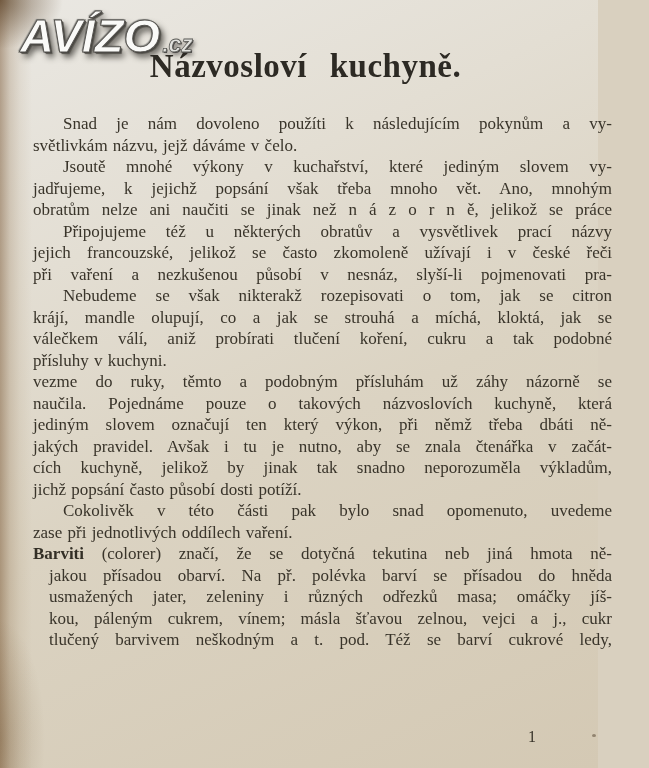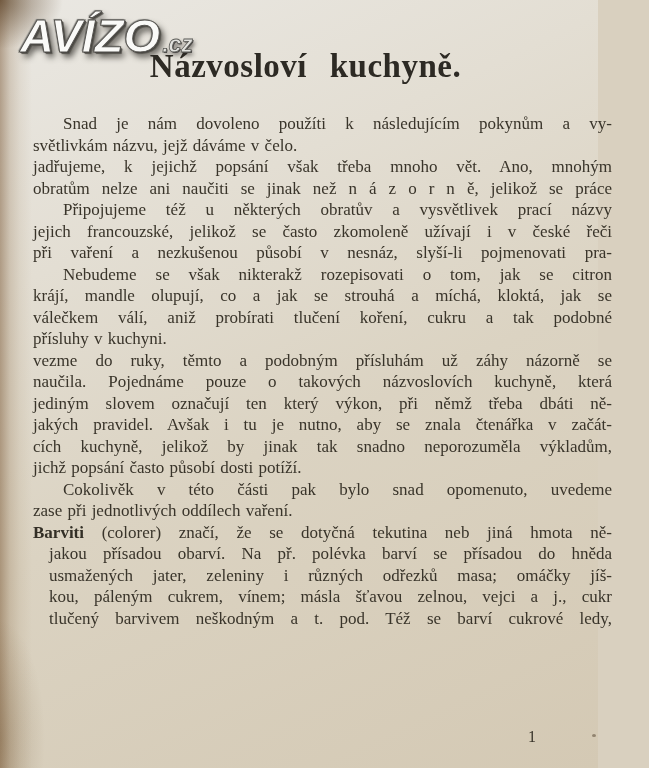--- a/index.html
+++ b/index.html
@@ -68,20 +68,21 @@
     <span class="brand-main">AVÍZO</span><span class="brand-tld">.cz</span>
   </div>
 
   <h1 class="title">Názvosloví kuchyně.</h1>
 
   <div class="text">
 
     <div class="ln ind">Snad je nám dovoleno použíti k následujícím pokynům a vy-</div>
     <div class="ln last">světlivkám názvu, jejž dáváme v čelo.</div>
 
+    <div class="ln ind">Jsoutě mnohé výkony v kuchařství, které jediným slovem vy-</div>
     <div class="ln">jadřujeme, k jejichž popsání však třeba mnoho vět. Ano, mnohým</div>
     <div class="ln">obratům nelze ani naučiti se jinak než n á z o r n ě, jelikož se práce</div>
 
     <div class="ln ind">Připojujeme též u některých obratův a vysvětlivek prací názvy</div>
     <div class="ln">jejich francouzské, jelikož se často zkomoleně užívají i v české řeči</div>
     <div class="ln">při vaření a nezkušenou působí v nesnáz, slyší-li pojmenovati pra-</div>
 
     <div class="ln ind">Nebudeme se však nikterakž rozepisovati o tom, jak se citron</div>
     <div class="ln">krájí, mandle olupují, co a jak se strouhá a míchá, kloktá, jak se</div>
     <div class="ln">válečkem válí, aniž probírati tlučení koření, cukru a tak podobné</div>

